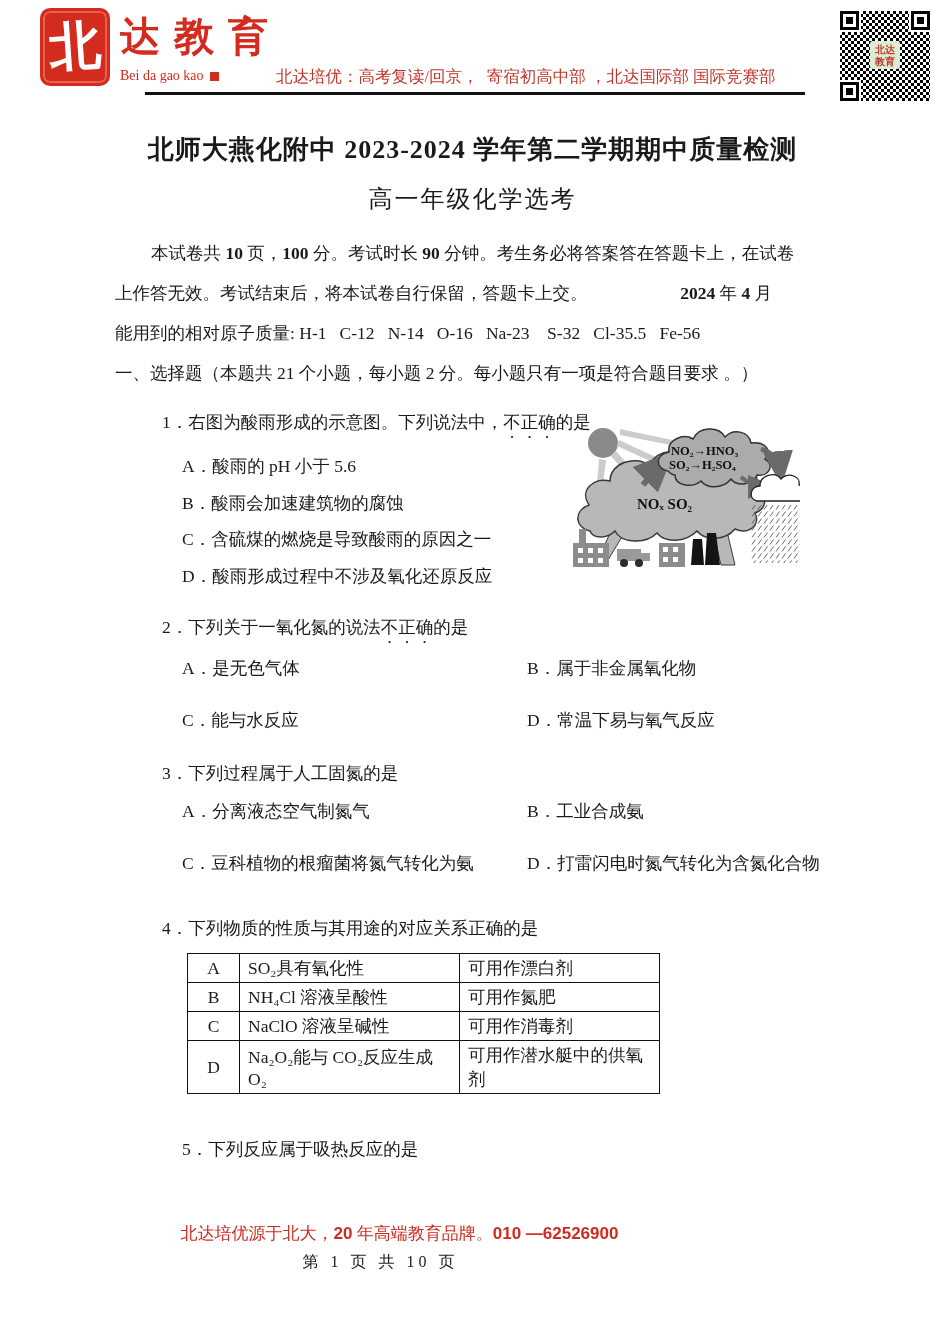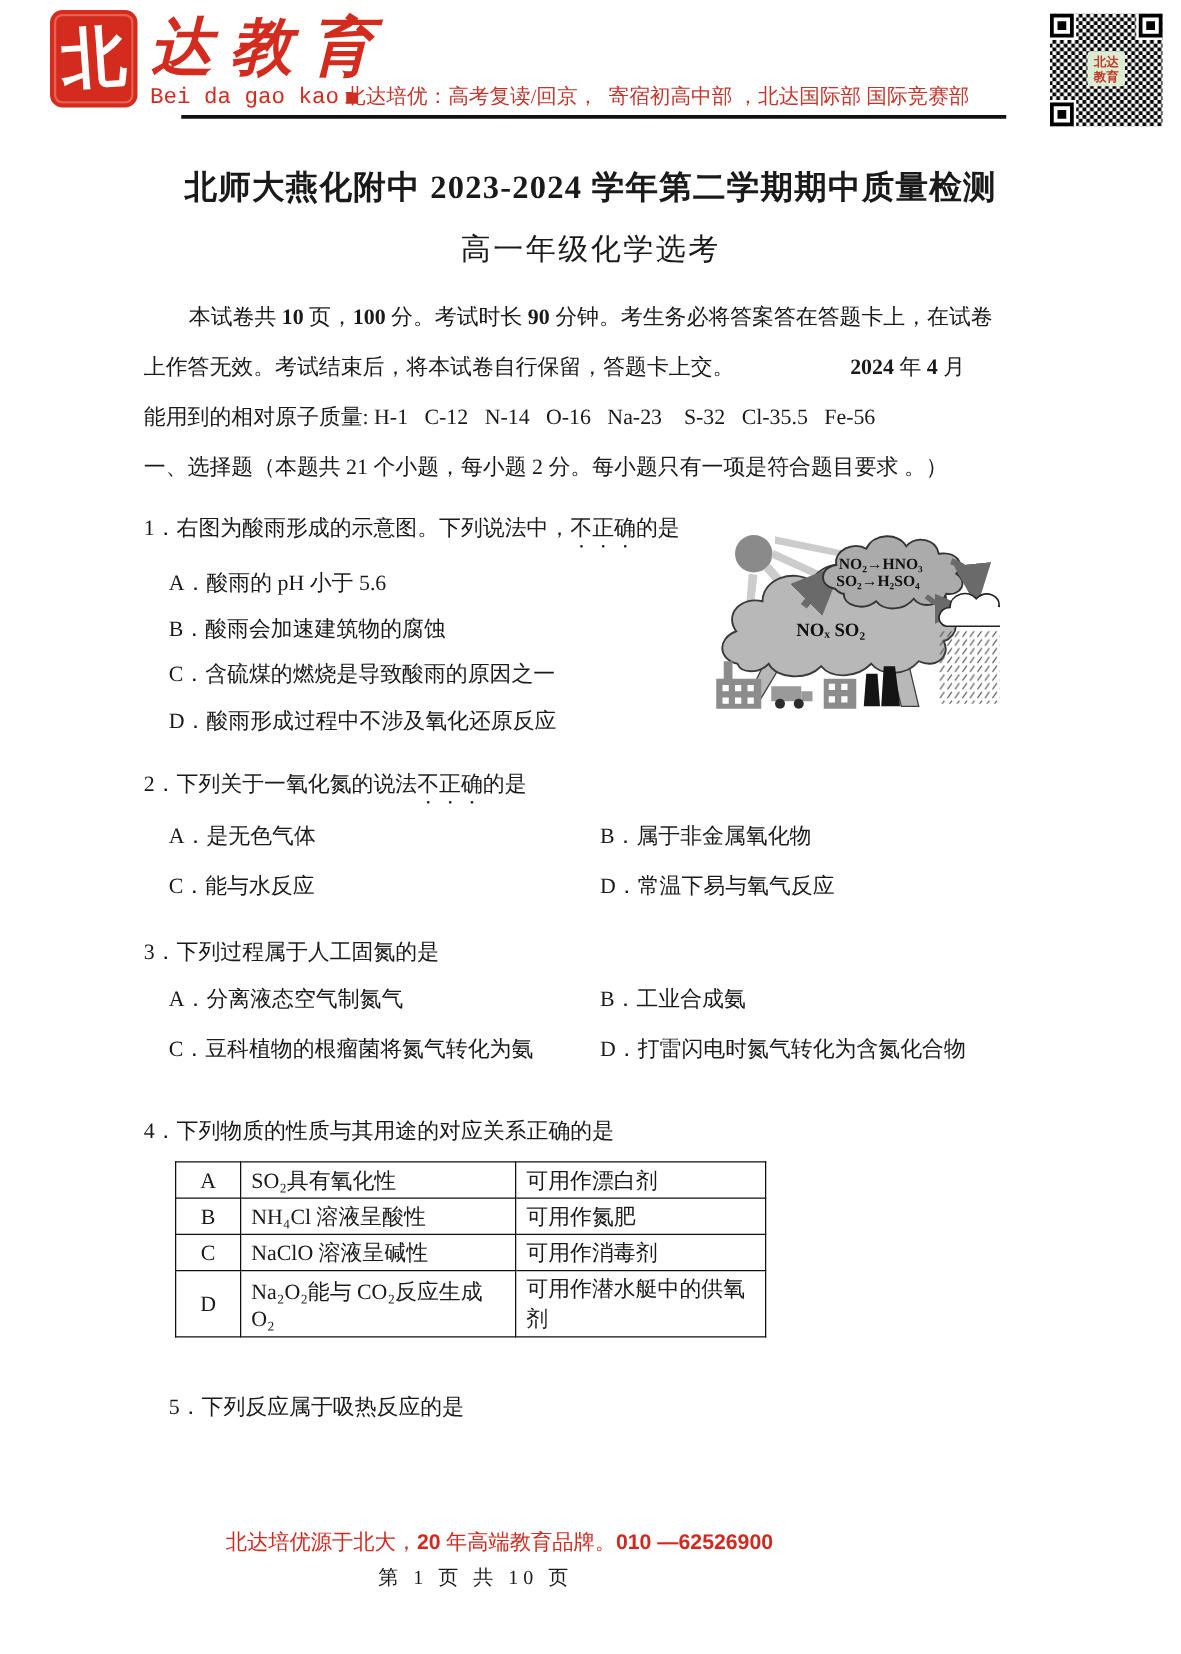--- a/index.html
+++ b/index.html
@@ -15,24 +15,24 @@
   .header { position:absolute; top:0; left:0; width:945px; height:100px; }
   .brand { position:absolute; top:8px; left:40px; display:flex; align-items:flex-start; }
   .seal {
     width:70px; height:78px; background:#d32b1e; border-radius:10px;
     border:3px solid #d32b1e; box-shadow:inset 0 0 0 2px #e8604f;
     display:flex; align-items:center; justify-content:center;
   }
   .seal span { color:#fff; font-size:52px; font-weight:bold; font-family:"Liberation Serif",serif; transform:rotate(-4deg); }
   .brand-right { margin-left:10px; }
   .calli {
-    color:#d32b1e; font-size:50px; line-height:58px; font-weight:bold;
-    font-style:italic; letter-spacing:14px; font-family:"Liberation Serif",serif;
-  }
-  .brand-sub { color:#d32b1e; font-size:18px; margin-top:2px; display:flex; align-items:center; gap:6px;font-family:Liberation Mono, monospace; }
+    color:#d32b1e; font-size:40px; line-height:58px; font-weight:bold;
+    letter-spacing:14px; font-family:"Liberation Serif",serif;
+  }
+  .brand-sub { color:#d32b1e; font-size:14px; margin-top:2px; display:flex; align-items:center; gap:6px; }
   .brand-sub .sq { width:9px; height:9px; background:#d32b1e; display:inline-block; }
   .tagline {
     position:absolute; left:276px; top:66px; width:530px;
     color:#c2352b; font-size:16.5px; white-space:pre;
   }
   .hrule { position:absolute; left:145px; top:92px; width:660px; height:3px; background:#111; }
   .qr { position:absolute; top:8px; right:3px; }
 
   
   .content { position:absolute; top:100px; left:0; width:945px; padding:0 115px; }
@@ -41,28 +41,28 @@
   .exam-subtitle { text-align:center; margin-top:16px; font-size:24px; letter-spacing:2px; }
 
   .intro { margin-top:18px; line-height:40px; }
   .intro .l1 { padding-left:36px; }
   .intro b { font-weight:bold; }
   .l2wrap { display:flex; justify-content:space-between; padding-right:58px; }
   .masses { line-height:40px; }
 
   .sec-heading { line-height:36px; margin-top:2px; }
 
-  .q { position:relative; }
+  .q { position:relative;margin-left:47px; }
   .qtext { line-height:34px; }
   .emdot {
     -webkit-text-emphasis:filled dot #1a1a1a; -webkit-text-emphasis-position:under;
     text-emphasis:filled dot #1a1a1a; text-emphasis-position:under right;
   }
   .q1opts { margin:6px 0 0 20px; line-height:36.5px; }
-  .optgrid { display:grid; grid-template-columns:345px auto; margin:4px 0 0 20px; row-gap:5px; line-height:35px; }
+  .optgrid { display:grid; grid-template-columns:345px auto; margin:4px 0 0 20px; row-gap:17px; line-height:35px; }
   .q { margin-top:14px; }
   .q2 { margin-top:16px; }
   .q3 { margin-top:18px; }
   .q4 { margin-top:30px; }
   .q5 { margin-top:38px; }
   .q5 .qtext, .q5 .optgrid { margin-left:20px; }
   .q5 .optgrid { margin-left:20px; grid-template-columns:345px auto; }
 
   .diagram { position:absolute; top:8px; right:30px; width:235px; height:168px; }
 

